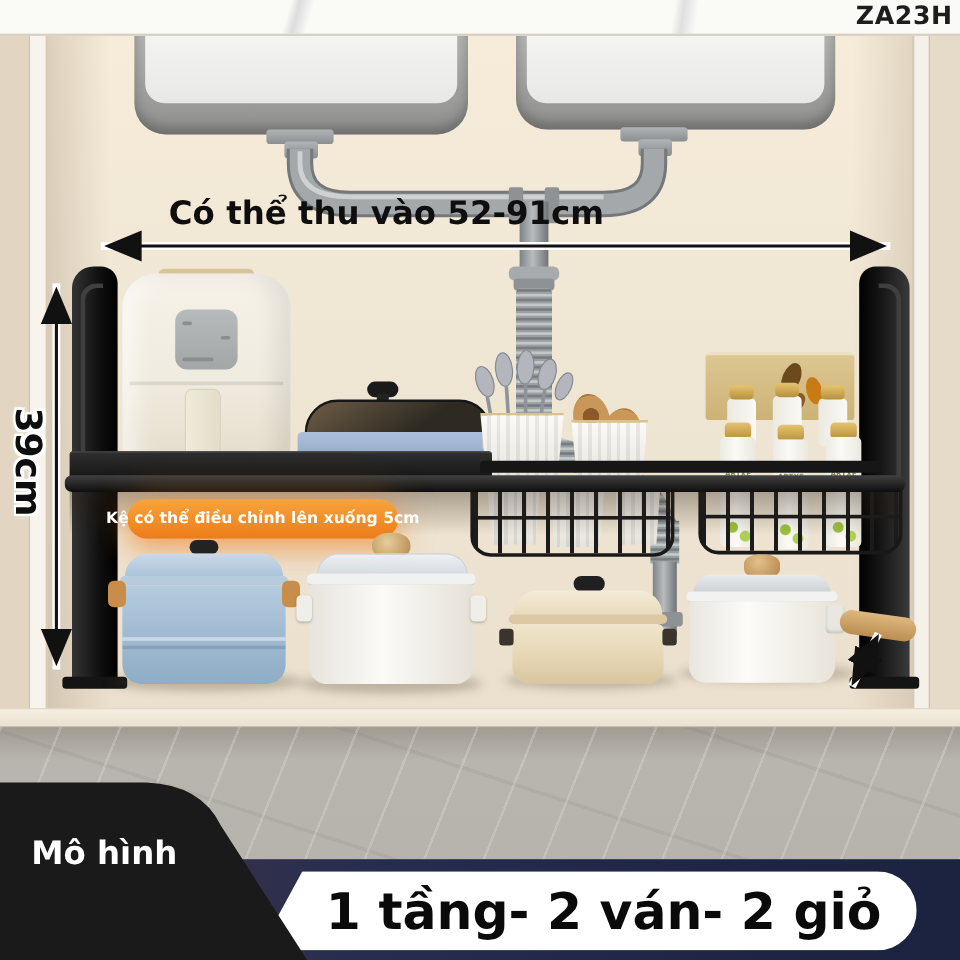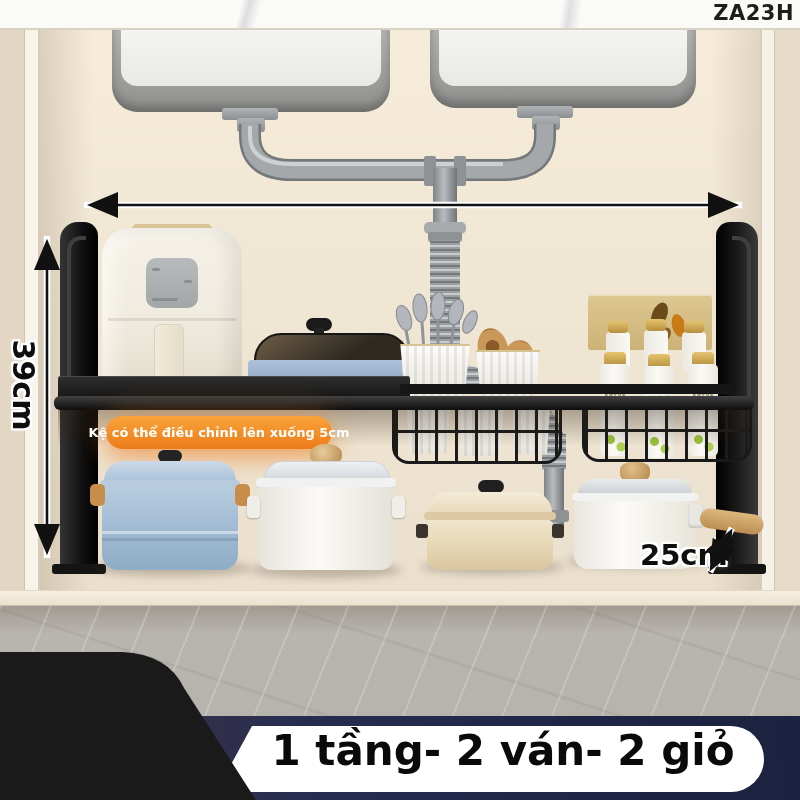--- a/index.html
+++ b/index.html
@@ -167,21 +167,21 @@
       linear-gradient(180deg,#a19b92,#b8b4ae 14%,#b5b1ab 100%);}
   
   .badge{left:106px;top:416px;width:226px;height:33px;border-radius:17px;display:flex;
     align-items:center;justify-content:center;color:#fff;font-size:13px;font-weight:700;
     white-space:nowrap;background:linear-gradient(180deg,#f9a33a,#ec7c19);
     box-shadow:0 8px 22px rgba(238,130,40,.55),0 0 34px rgba(238,140,50,.35);}
   
   .navy-band{left:0;top:716px;width:800px;height:84px;
     background:linear-gradient(90deg,#51403c 0%,#3a3249 16%,#262d4f 38%,#1f2646 70%,#1c2340 100%);}
   .pill{left:216px;top:726px;width:548px;height:66px;background:#fff;border-radius:0 33px 33px 0;
-    clip-path:polygon(36px 0,100% 0,100% 100%,0 100%);display:flex;align-items:flex-start;
+    clip-path:polygon(36px 0,100% 0,100% 100%,0 100%);display:flex;align-items:center;
     justify-content:center;padding-left:26px;box-sizing:border-box;}
   .pill-text{font-size:42px;font-weight:700;color:#0a0a0a;white-space:nowrap;}
   .variant-text{left:26px;top:694px;width:180px;color:#fff;font-size:27px;font-weight:700;
     line-height:35px;}
   svg.overlay{pointer-events:none;}
 </style>
 </head>
 <body>
 
 <div id="stage">
@@ -362,24 +362,24 @@
     <div class="abs mk-ferrule"></div>
     <div class="abs mk-handle"></div>
   </div>
 
   <div class="abs cab-edge"></div>
   <div class="abs floor"></div>
 
   <div class="abs countertop"></div>
   <div class="abs model-code">ZA23H</div>
 
+  <div class="abs dim width-label">Có thể thu vào 52-91cm</div>
   <div class="abs h-label-wrap">
     <span class="h-label dim halo">39cm</span>
   </div>
-  <div class="abs dim halo d-label">25cm</div>
 
   <svg class="abs overlay" style="left:0;top:0;" width="800" height="800" viewBox="0 0 800 800">
     <defs>
       <marker id="ah" markerWidth="12" markerHeight="10" refX="10" refY="5" orient="auto-start-reverse">
         <path d="M0,0 L12,5 L0,10 Z" fill="#111"></path>
       </marker>
     </defs>
     <line x1="84" y1="205" x2="742" y2="205" stroke="#fff" stroke-width="6.5"></line>
     <line x1="92" y1="205" x2="734" y2="205" stroke="#111" stroke-width="2.6" marker-start="url(#ah)" marker-end="url(#ah)"></line>
     <line x1="47" y1="236" x2="47" y2="558" stroke="#fff" stroke-width="6.5"></line>
@@ -389,15 +389,16 @@
   </svg>
 
   <div class="abs navy-band"></div>
   <div class="abs pill">
     <span class="pill-text">1 tầng- 2 ván- 2 giỏ</span>
   </div>
   <svg class="abs overlay" style="left:0;top:650px;" width="258" height="150" viewBox="0 0 258 150">
     <path d="M0,2 L122,2 Q168,4 184,38 L256,150 L0,150 Z" fill="#1a1a1a"></path>
   </svg>
   <div class="abs variant-text">
+    <div>Mô hình</div>
   </div>
 
 </div>
 
 </body></html>

